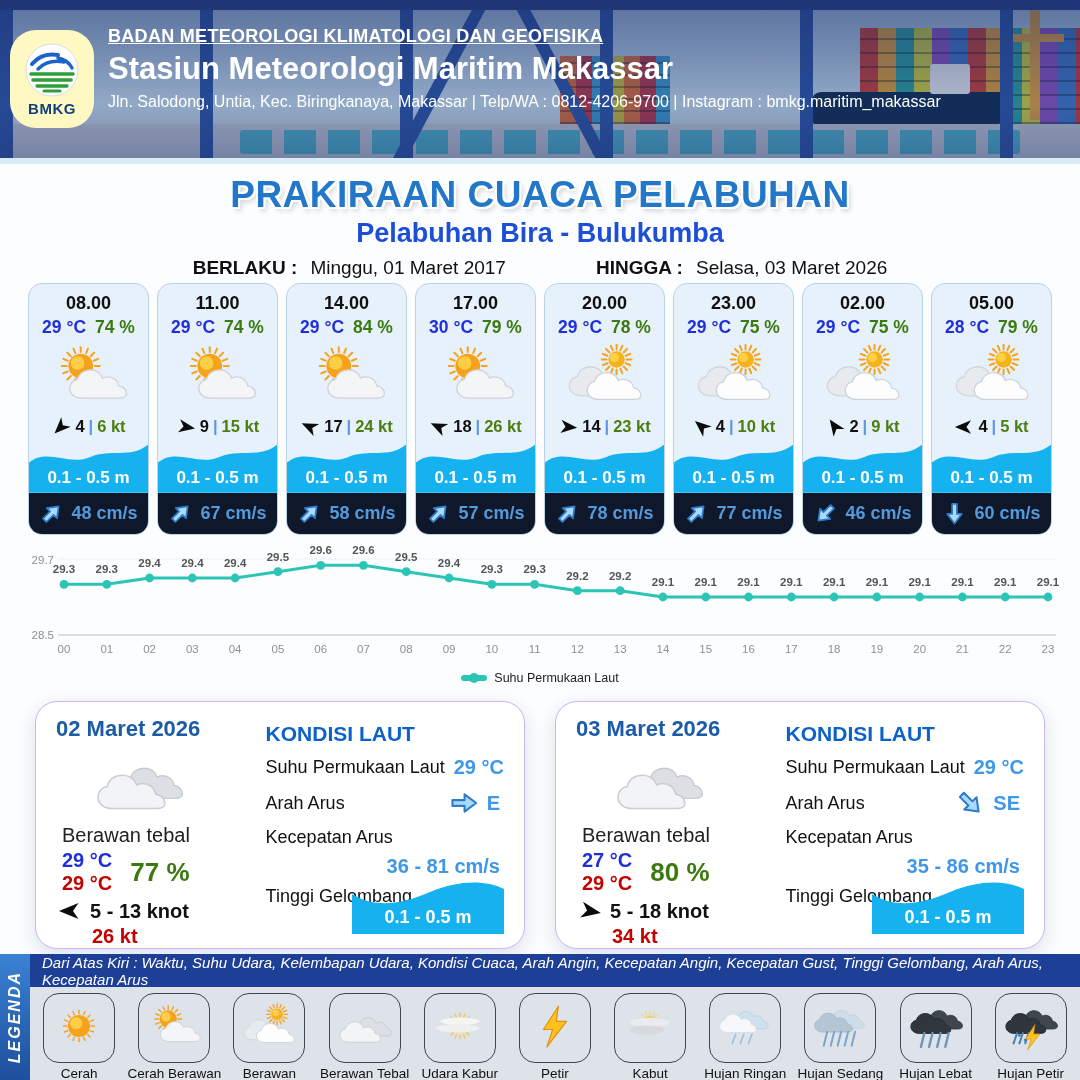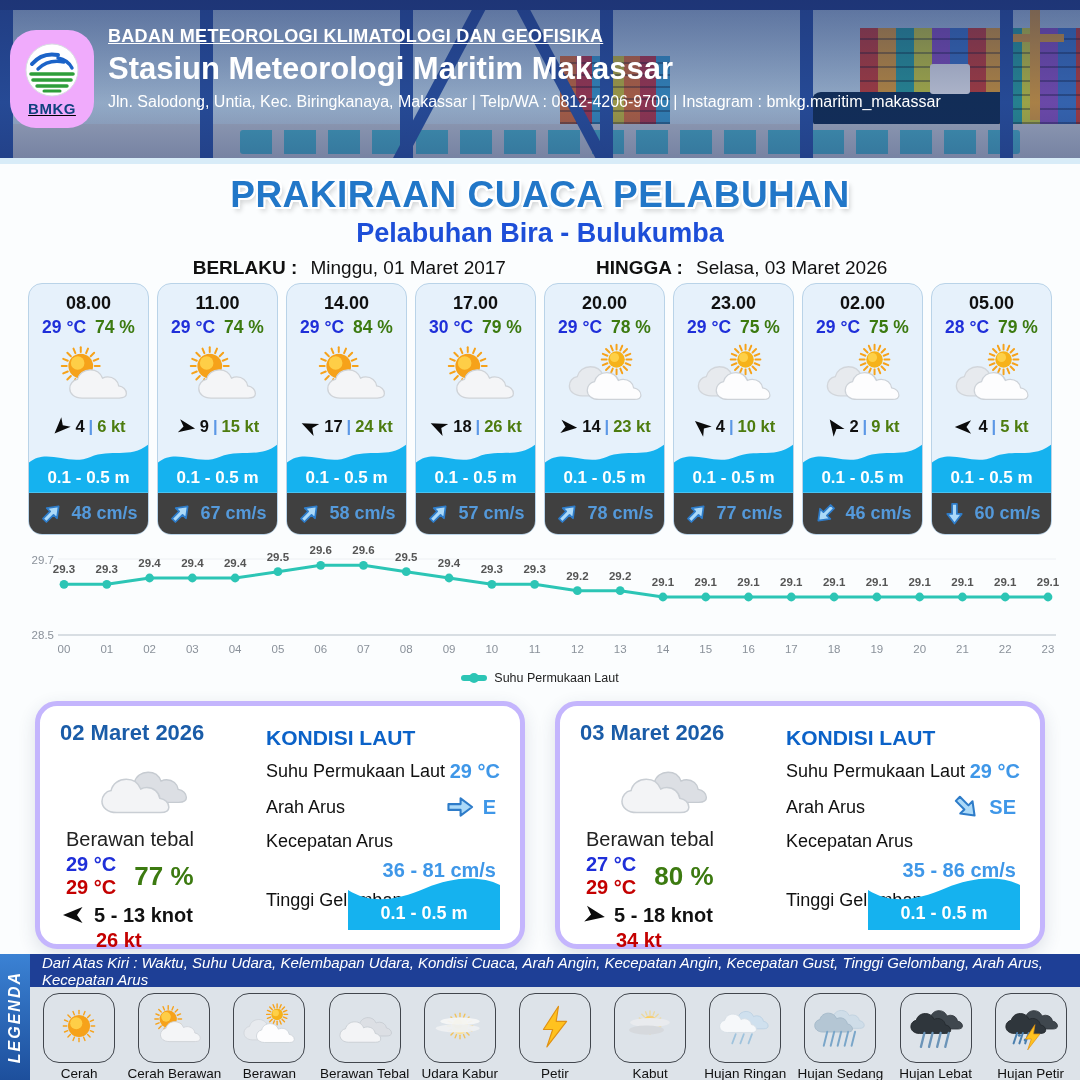--- a/index.html
+++ b/index.html
@@ -22,22 +22,22 @@
     background:repeating-linear-gradient(0deg,rgba(10,20,40,.35) 0 2px,transparent 2px 12px),
       repeating-linear-gradient(90deg,#d8703a 0 16px,#b83a4a 16px 32px,#3b9fd0 32px 48px,#c9bf3c 48px 64px);}
   .hship{position:absolute;left:812px;top:92px;width:200px;height:44px;background:#0f2f52;
     border-radius:10px 10px 60px 26px/10px 10px 40px 22px;}
   .hshiptop{position:absolute;left:930px;top:64px;width:40px;height:30px;background:#e9eef3;border-radius:3px;}
   .hcrane{position:absolute;left:1030px;top:10px;width:10px;height:110px;background:#e0a23c;}
   .hcrane2{position:absolute;left:1000px;top:34px;width:64px;height:8px;background:#e0a23c;}
   .hseats{position:absolute;left:240px;right:60px;bottom:4px;height:24px;
     background:repeating-linear-gradient(90deg,#4db8cc 0 32px,transparent 32px 44px);border-radius:3px;}
   .hoverlay{position:absolute;inset:0;background:linear-gradient(rgba(25,40,100,.55),rgba(25,40,100,.28) 65%,rgba(25,40,100,.45));}
-  .logo-pill{position:absolute;left:10px;top:30px;width:84px;height:98px;background:#f0abfc;
-    border-radius:26px;display:flex;flex-direction:column;align-items:center;justify-content:center;z-index:5;text-decoration:underline;}
+  .logo-pill{position:absolute;left:10px;top:30px;width:84px;height:98px;background:#fef9c3;
+    border-radius:26px;display:flex;flex-direction:column;align-items:center;justify-content:center;z-index:5;}
   .logo-txt{font-size:15px;font-weight:800;color:#10417e;letter-spacing:.5px;margin-top:2px;}
   .htext{position:absolute;left:108px;top:26px;z-index:5;color:#fff;}
   .h-agency{font-size:18px;font-weight:800;letter-spacing:.3px;margin:0;text-decoration:underline;}
   .h-station{font-size:31px;font-weight:800;margin:4px 0 6px 0;}
   .h-contact{font-size:16px;margin:0;}
   .header-strip{height:6px;background:#d8ecf8;}
 
   
   .title-block{text-align:center;padding-top:10px;}
   .main-title{margin:0;font-size:37px;font-weight:800;color:#2277c8;letter-spacing:.5px;
@@ -61,35 +61,35 @@
   .c-icon svg{width:84px;height:66px;}
   .c-wind{display:flex;justify-content:center;align-items:center;gap:4px;font-size:16.5px;font-weight:800;height:28px;}
   .arrow-wrap{display:inline-flex;width:20px;height:20px;}
   .arrow-wrap svg{width:100%;height:100%;}
   .c-wind-val{color:#101010;}
   .c-sep{color:#5b97e6;}
   .c-wind-spd{color:#4d7c0f;}
   .c-wave{position:relative;height:56px;margin-top:auto;}
   .c-wave svg{position:absolute;inset:0;width:100%;height:100%;}
   .c-wave-label{position:absolute;left:0;right:0;bottom:5px;color:#fff;font-size:17px;font-weight:800;}
-  .c-current{display:flex;justify-content:center;align-items:center;gap:7px;height:44px;background:#404040;}
+  .c-current{display:flex;justify-content:center;align-items:center;gap:7px;height:44px;background:#0f172a;}
   .cur-arrow{display:inline-flex;width:25px;height:25px;}
   .cur-arrow svg{width:100%;height:100%;}
   .c-cur-spd{font-size:18px;font-weight:800;color:#5499da;}
 
   
   .chart-wrap{margin:6px 18px 0 18px;}
   .chart-legend{display:flex;justify-content:center;align-items:center;gap:7px;margin-top:-2px;}
   .cl-marker{position:relative;width:26px;height:6px;border-radius:3px;background:#2cc5b5;}
   .cl-marker::after{content:"";position:absolute;left:8px;top:-2px;width:10px;height:10px;border-radius:50%;background:#2cc5b5;}
   .cl-text{font-size:12.5px;color:#222;}
 
   
   .daily{display:flex;gap:30px;margin:16px 35px 0 35px;}
-  .day-card{flex:1;position:relative;background:#fff;border:5px solid #c4b5fd;border-radius:22px;
+  .day-card{flex:1;position:relative;background:#fff;border:1px solid #c4b5fd;border-radius:22px;
     box-shadow:0 6px 18px rgba(40,60,90,.14);height:248px;padding:14px 20px;box-sizing:border-box;display:flex;}
   .day-left{width:45%;}
   .day-date{font-size:22px;font-weight:800;color:#1a5ca8;}
   .day-icon{height:80px;display:flex;align-items:center;justify-content:flex-start;padding-left:28px;}
   .day-icon svg{width:110px;height:76px;}
   .day-cond{font-size:20px;color:#222;margin:2px 0 2px 6px;}
   .day-temps{display:grid;grid-template-columns:auto auto;justify-content:start;column-gap:18px;margin-left:6px;}
   .dt-col{display:flex;flex-direction:column;}
   .dt-blue{font-size:20px;font-weight:800;color:#1f2fd9;}
   .dt-red{font-size:20px;font-weight:800;color:#c40000;}

